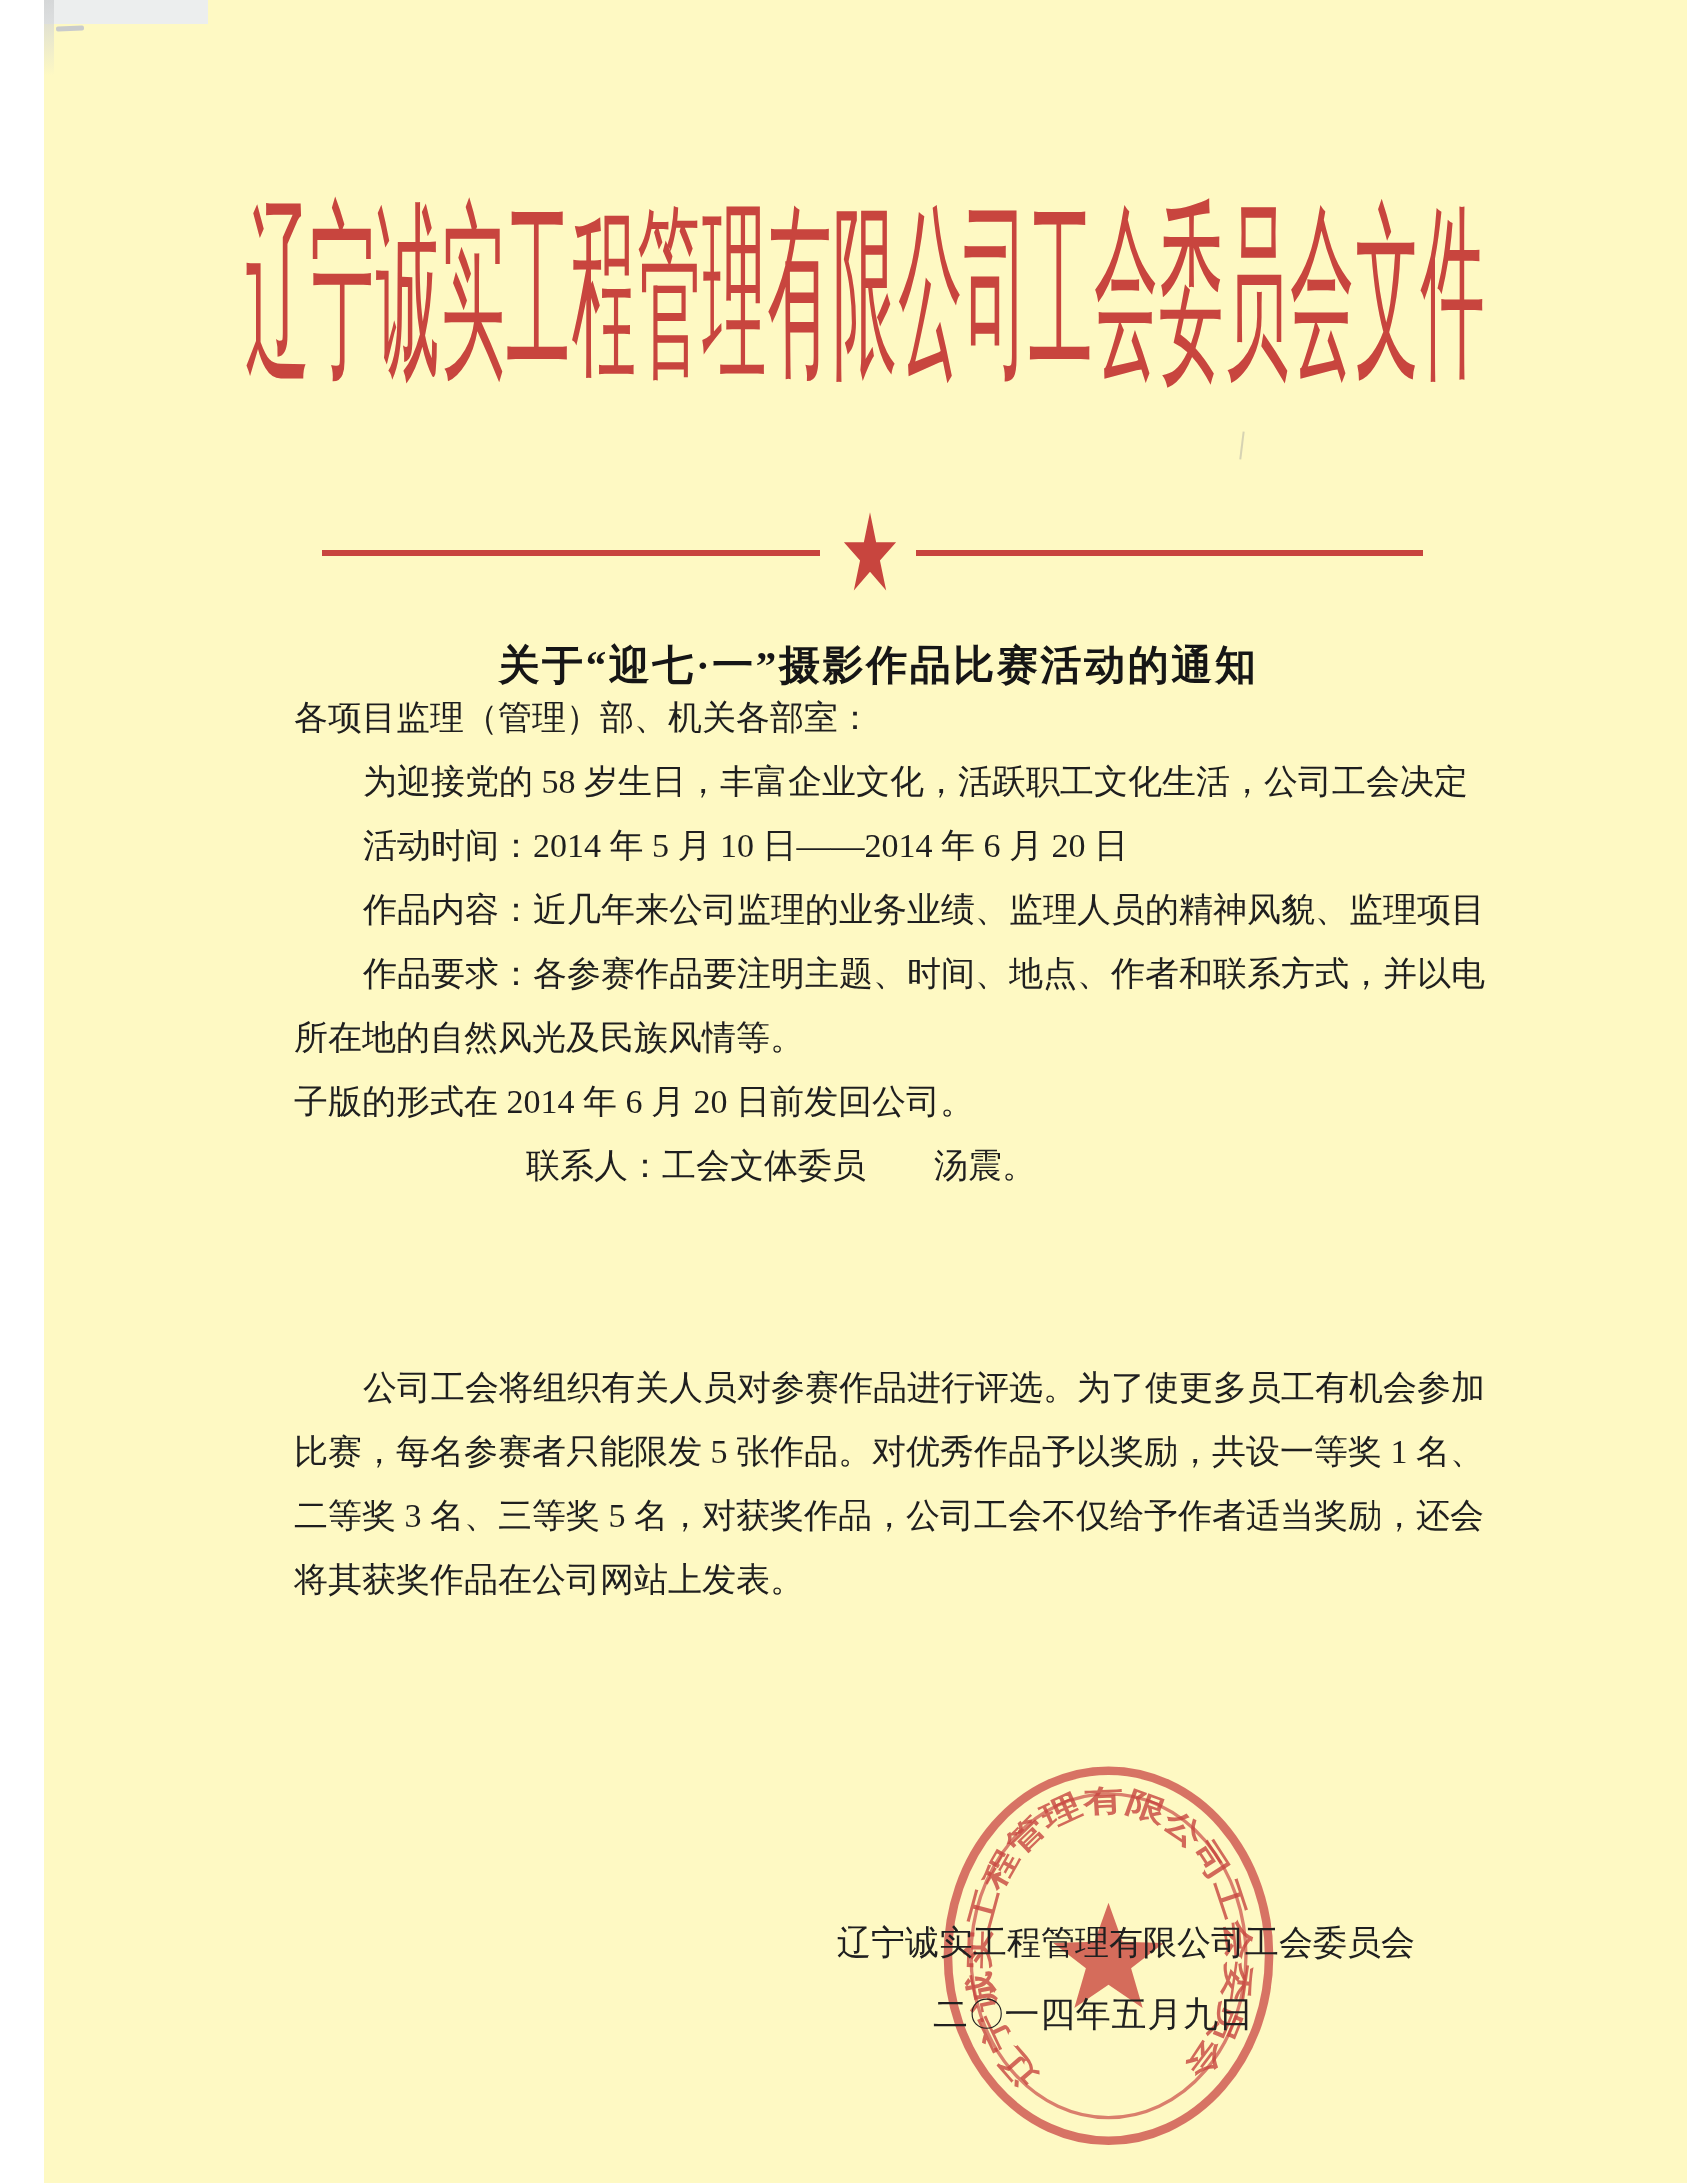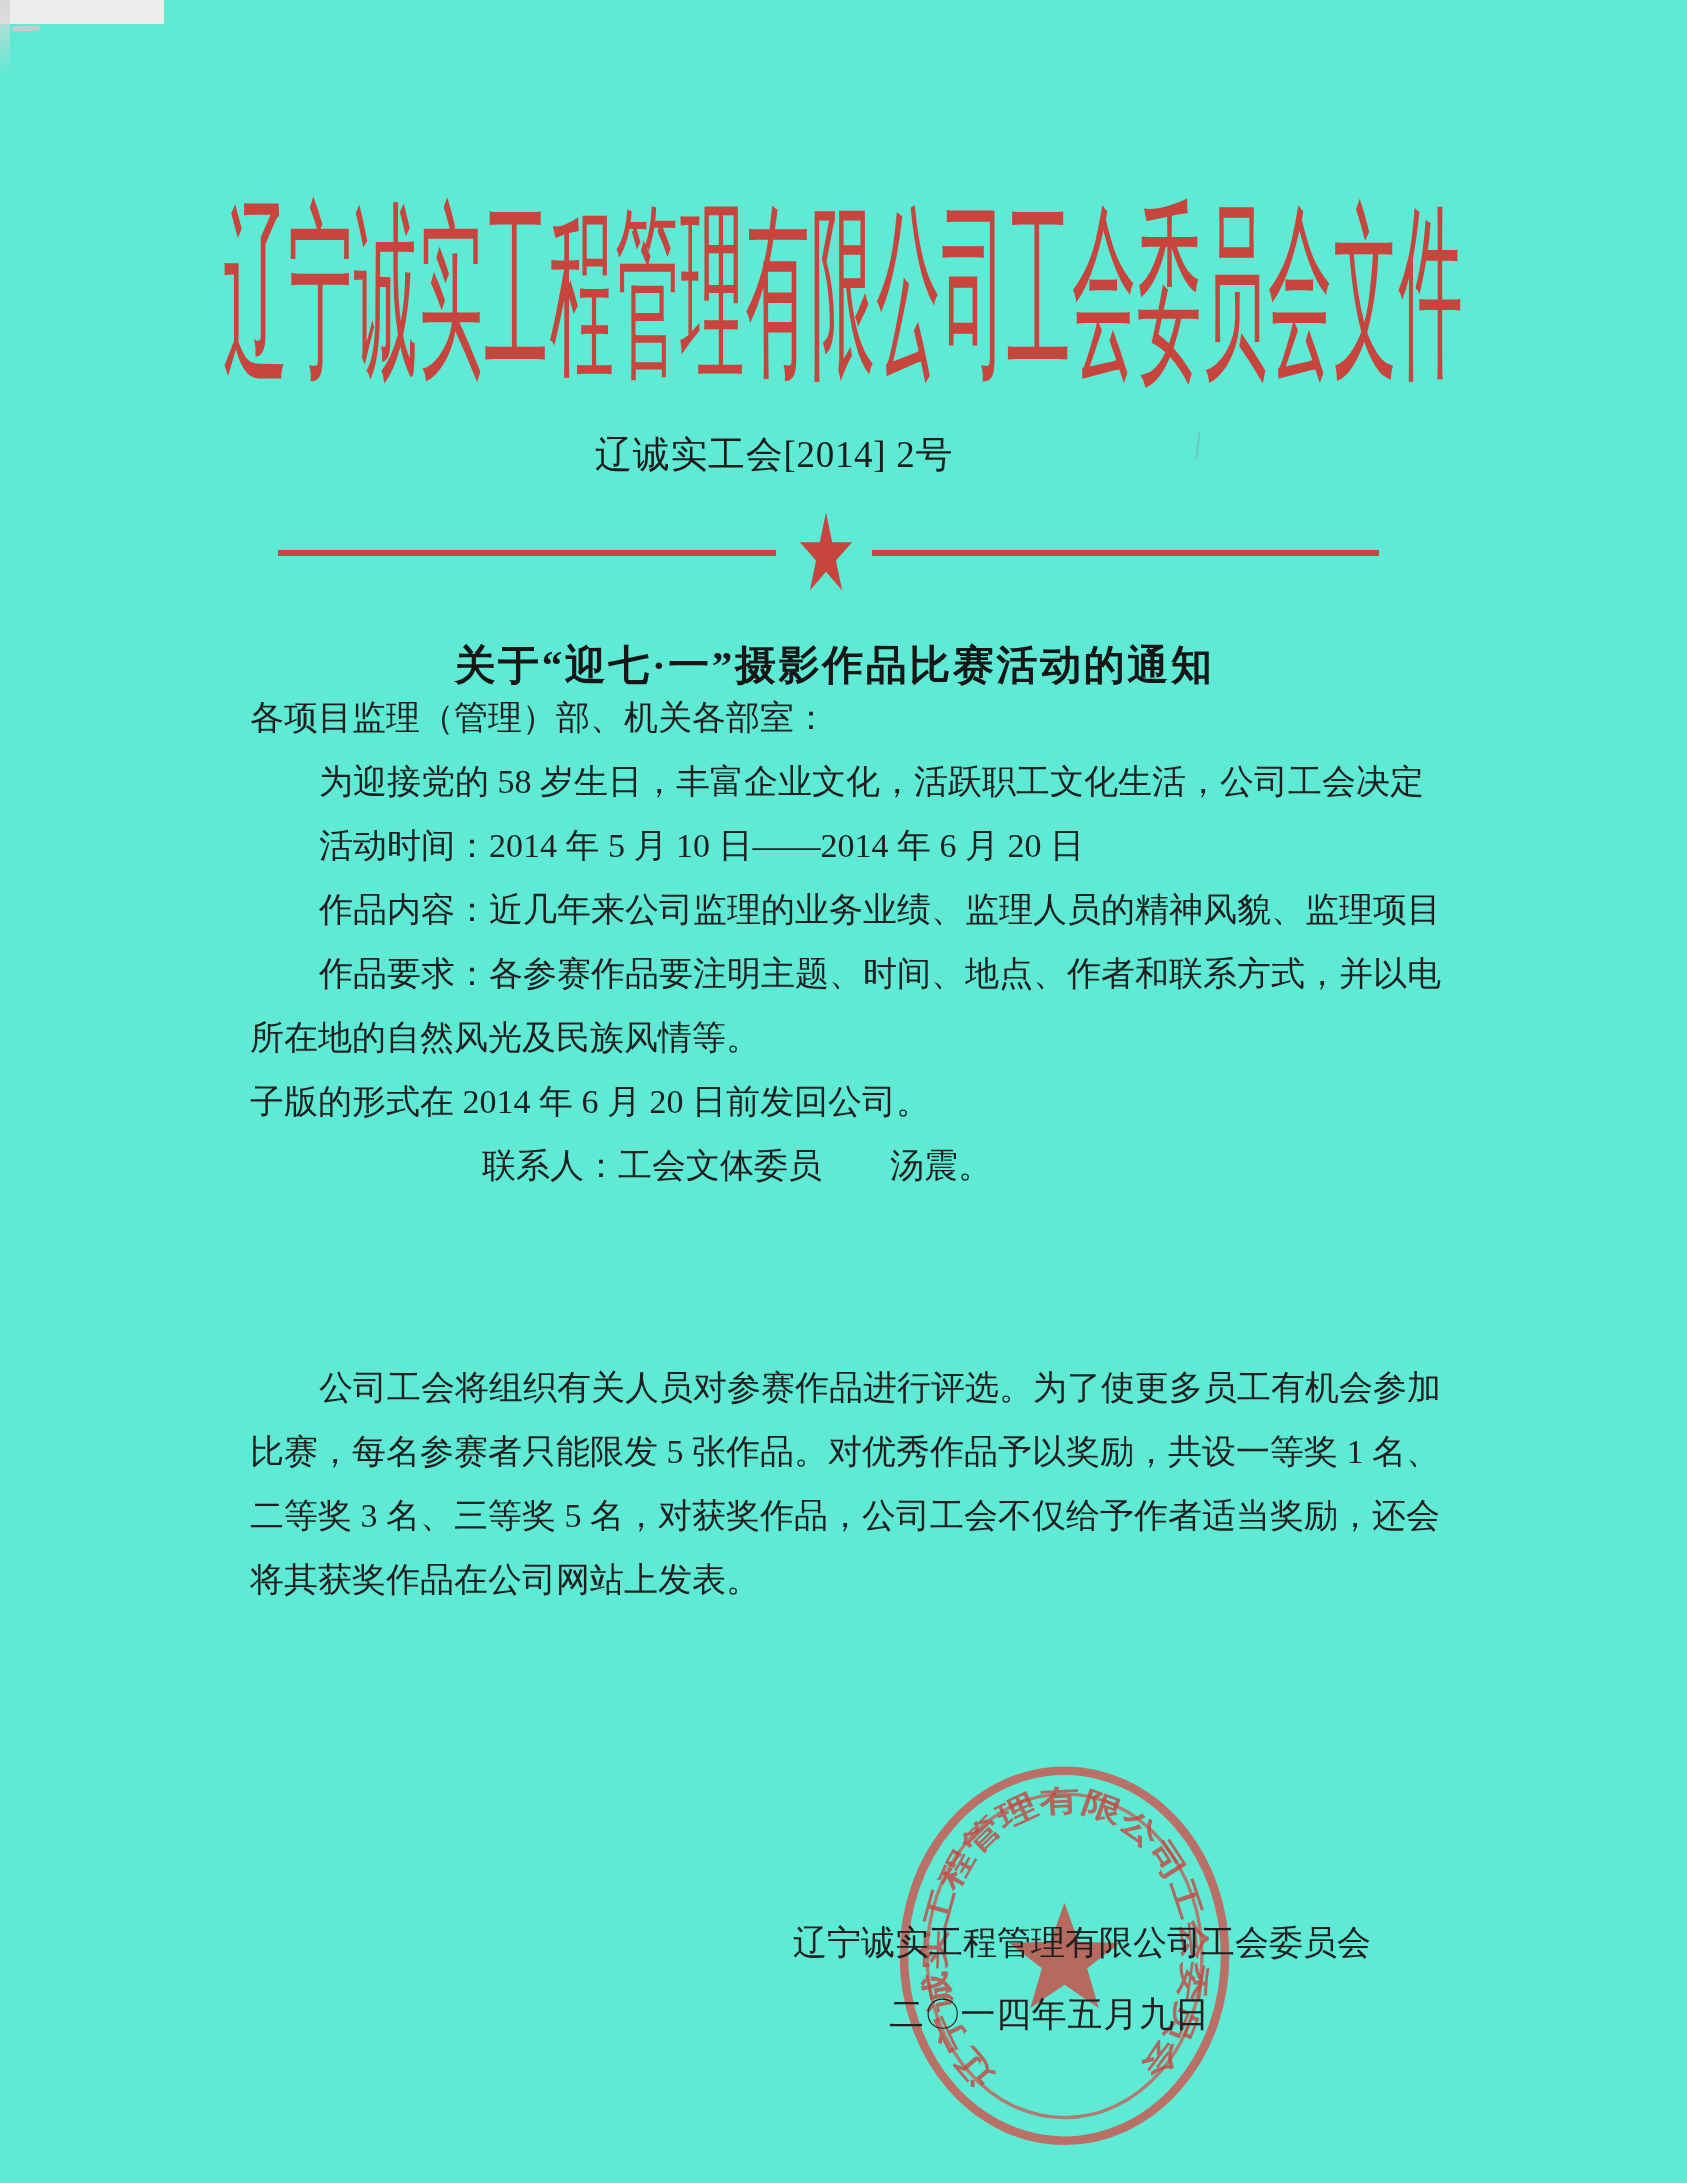--- a/index.html
+++ b/index.html
@@ -4,21 +4,21 @@
 <style>
   html, body { margin: 0; padding: 0; }
   body {
     width: 1687px; height: 2183px;
     background: #ffffff;
     font-family: "Liberation Serif", "DejaVu Serif", serif;
     position: relative;
     overflow: hidden;
     color: #222;
   }
-  .page { position: absolute; inset: 0; background: #5eead4; }
+  .page { position: absolute; inset: 0; background: #fef9c3; margin-left: 44px; }
 
   
   .artifact-top-strip { position: absolute; left: 0; top: 0; width: 164px; height: 24px; background: #eceeee; }
   .artifact-corner { position: absolute; left: 0; top: 0; width: 10px; height: 76px;
     background: linear-gradient(#d5d7d8, rgba(213,215,216,0)); }
   .artifact-speck { position: absolute; left: 12px; top: 26px; width: 28px; height: 4.6px;
     background: #c9cbcc; transform: rotate(-2deg); border-radius: 2px; }
   .artifact-mark { position: absolute; left: 1189px; top: 431px; width: 8px; height: 28px;
     border-right: 2px solid rgba(140,140,148,0.35); transform: rotate(7deg); }
 
@@ -69,21 +69,20 @@
 
   <div class="artifact-top-strip"></div>
   <div class="artifact-corner"></div>
   <div class="artifact-speck"></div>
   <div class="artifact-mark"></div>
 
   <div class="banner-wrap">
     <span class="banner-text">辽宁诚实工程管理有限公司工会委员会文件</span>
   </div>
 
-  <div class="doc-number">辽诚实工会[2014] 2号</div>
 
   <div class="divider-seg divider-left"></div>
   <div class="divider-seg divider-right"></div>
   <svg class="divider-star" viewBox="0 0 84 136">
     <polygon points="42,2 51.4,47.8 81.9,47.6 57.2,75.7 66.7,121.4 42,93 17.3,121.4 26.8,75.7 2.1,47.6 32.6,47.8" fill="#c8453e"></polygon>
   </svg>
 
   <div class="notice-title">关于“迎七·一”摄影作品比赛活动的通知</div>
 
   <div class="body-block body-block-1">

